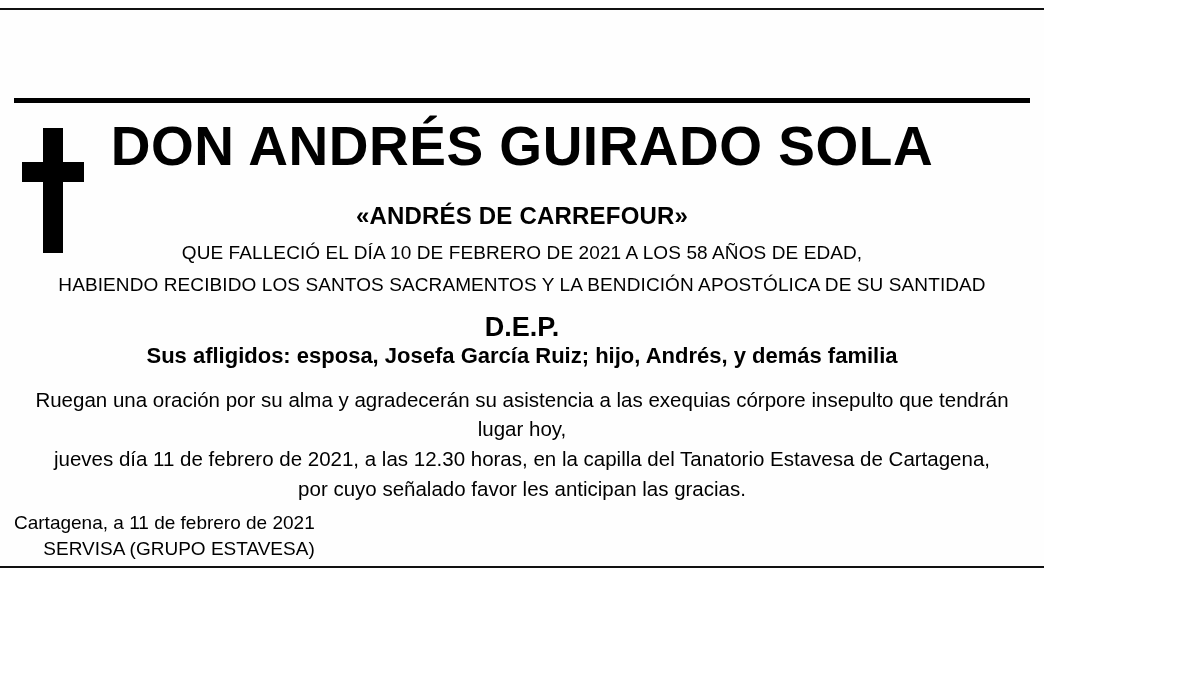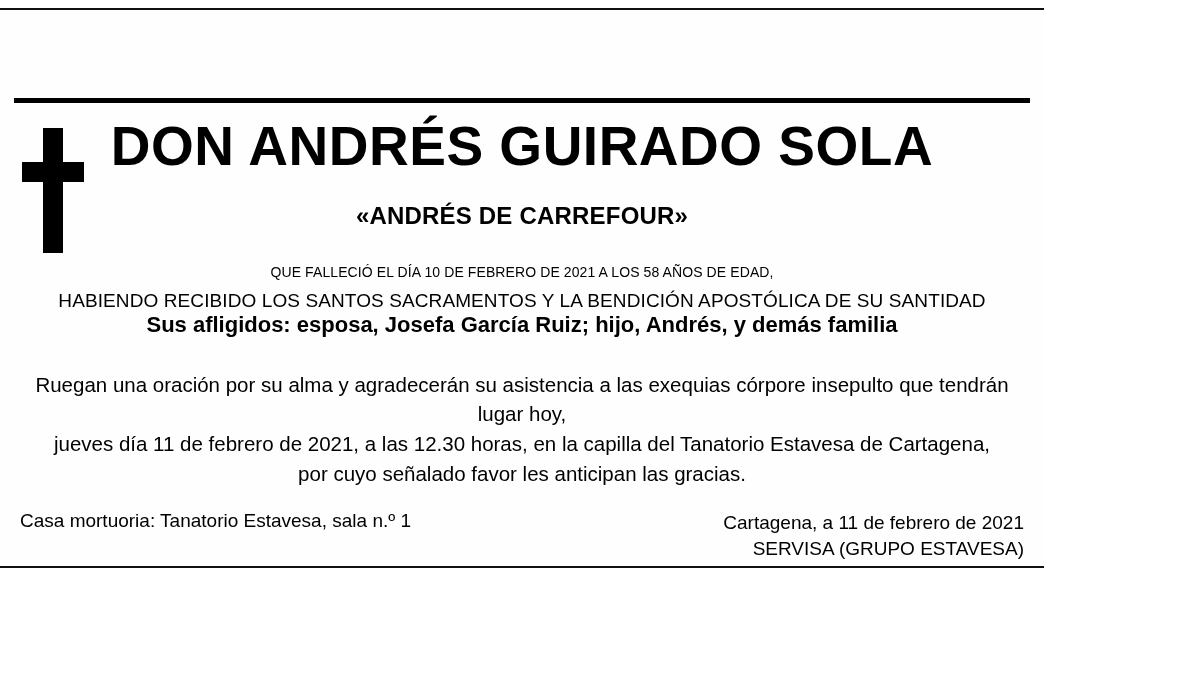--- a/index.html
+++ b/index.html
@@ -87,22 +87,22 @@
   }
 
   .alias {
     font-size: 24px;
     font-weight: bold;
     margin-top: 26px;
     letter-spacing: 0.2px;
   }
 
   .died-line1 {
-    font-size: 14px;
-    margin-top: 34px;
+    font-size: 19px;
+    margin-top: 12px;
     letter-spacing: 0.1px;
   }
   .died-line2 {
     font-size: 19px;
     margin-top: 10px;
     letter-spacing: 0.1px;
   }
 
   .dep {
     font-size: 27px;
@@ -111,21 +111,21 @@
   }
 
   .family {
     font-size: 22px;
     font-weight: bold;
     margin-top: 0;
   }
 
   .request {
     font-size: 20.5px;
-    margin-top: 32px;
+    margin-top: 16px;
     line-height: 1.45;
   }
 
   .footer {
     position: absolute;
     left: 14px;
     right: 14px;
     top: 500px;
     display: flex;
     justify-content: space-between;
@@ -159,33 +159,33 @@
     <div class="content">
 
       <div class="name">DON ANDRÉS GUIRADO SOLA</div>
 
       <div class="alias">«ANDRÉS DE CARREFOUR»</div>
 
       <div class="died-line1">QUE FALLECIÓ EL DÍA 10 DE FEBRERO DE 2021 A LOS 58 AÑOS DE EDAD,</div>
 
       <div class="died-line2">HABIENDO RECIBIDO LOS SANTOS SACRAMENTOS Y LA BENDICIÓN APOSTÓLICA DE SU SANTIDAD</div>
 
+      <div class="dep">D.E.P.</div>
 
       <div class="family">Sus afligidos: esposa, Josefa García Ruiz; hijo, Andrés, y demás familia</div>
 
       <div class="request">
         <div>Ruegan una oración por su alma y agradecerán su asistencia a las exequias córpore insepulto que tendrán lugar hoy,</div>
         <div>jueves día 11 de febrero de 2021, a las 12.30 horas, en la capilla del Tanatorio Estavesa de Cartagena,</div>
         <div>por cuyo señalado favor les anticipan las gracias.</div>
       </div>
 
     </div>
 
     <div class="footer">
-      <div class="left">Casa mortuoria: Tanatorio Estavesa, sala n.º 1</div>
       <div class="right">
         <div>Cartagena, a 11 de febrero de 2021</div>
         <div>SERVISA (GRUPO ESTAVESA)</div>
       </div>
     </div>
 
   </div>
 
 </div>
 

